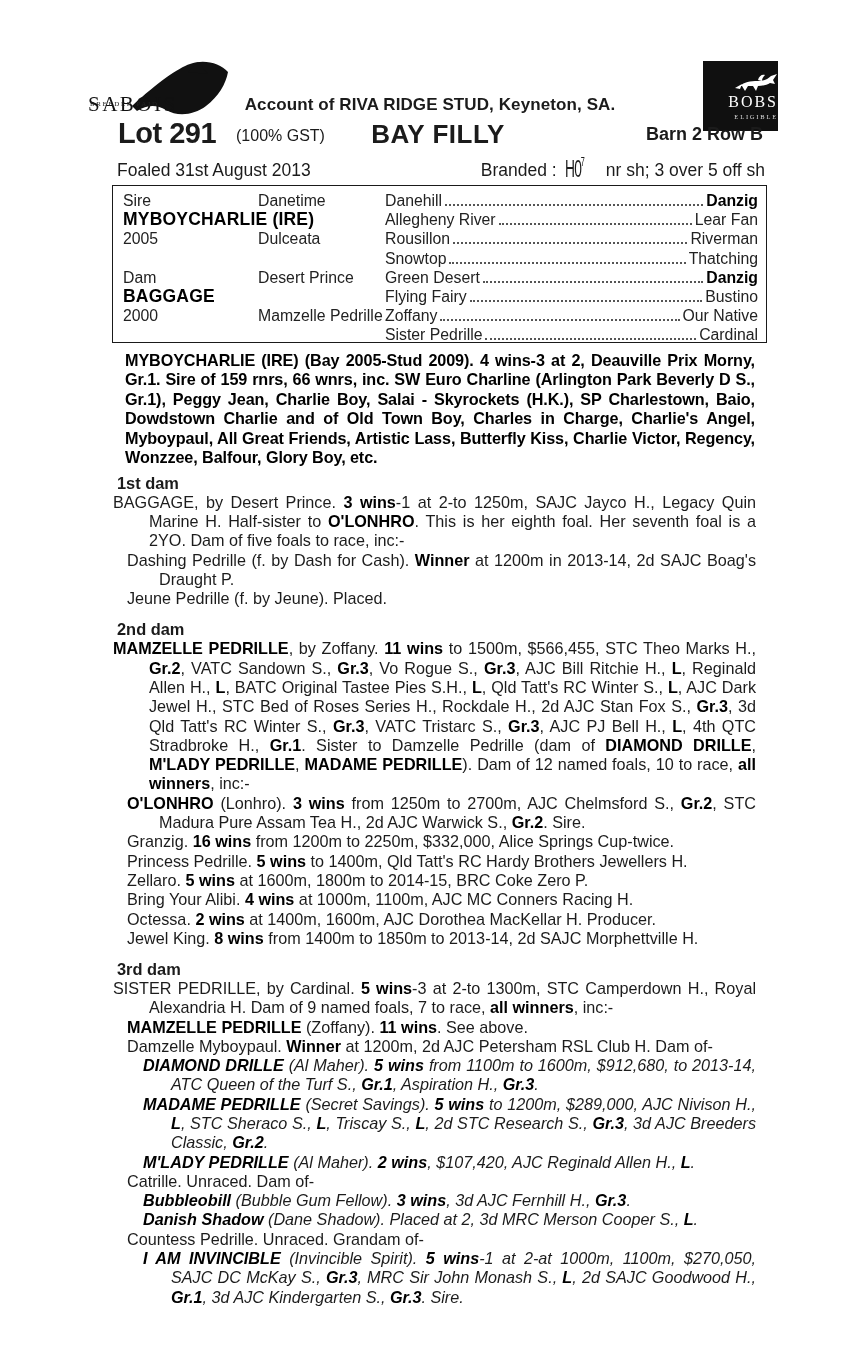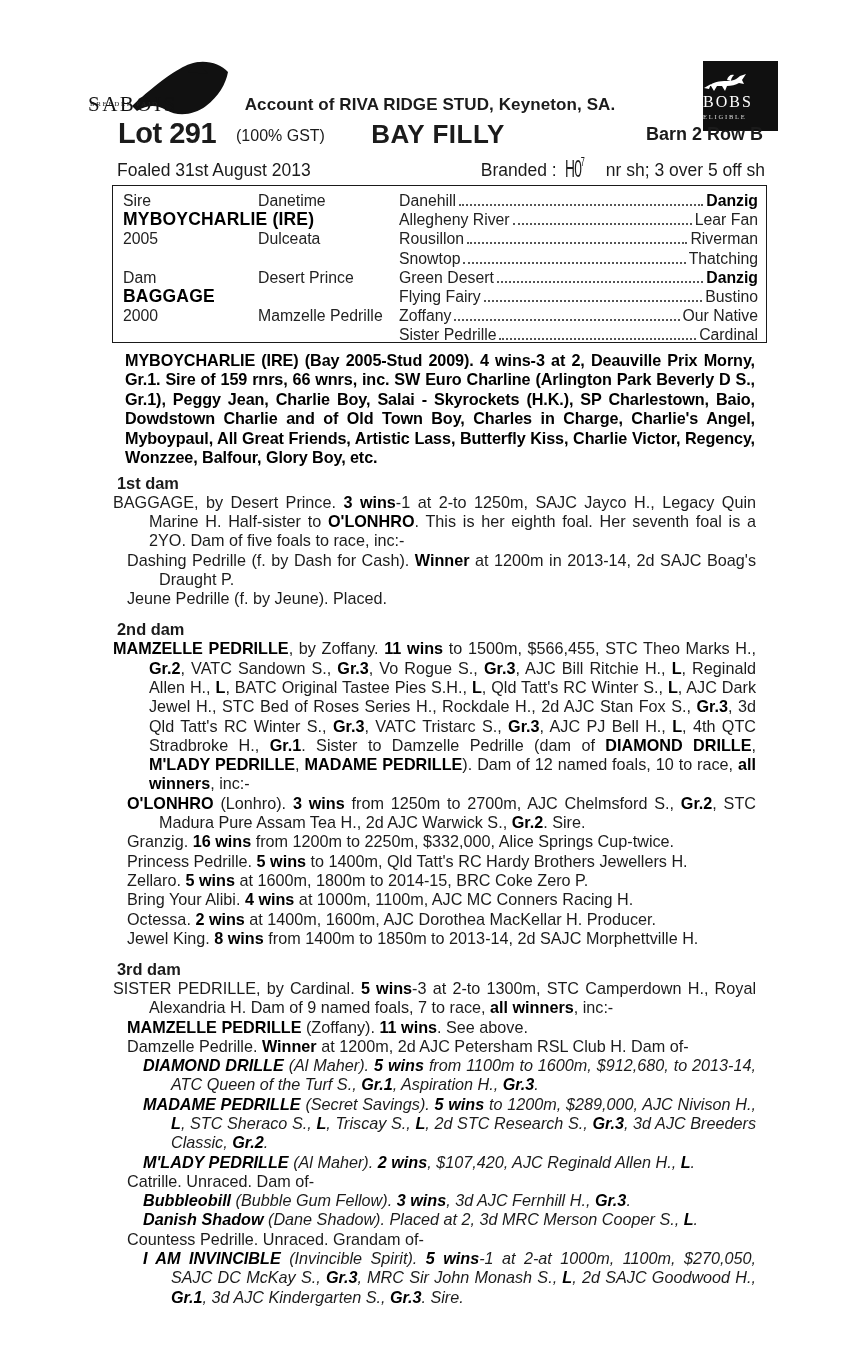--- a/index.html
+++ b/index.html
@@ -8,21 +8,21 @@
 
   
   .sabois{position:absolute;left:88px;top:62px;width:130px;height:68px;}
   .sabois-word{position:absolute;left:0;top:30px;font-family:"Liberation Serif",serif;
                font-size:21px;letter-spacing:2.5px;color:#111;}
   .sabois-tag{position:absolute;left:2px;top:38px;font-family:"Liberation Serif",serif;
               font-size:7px;letter-spacing:1.6px;color:#222;}
   .sabois-horse{position:absolute;left:40px;top:-2px;}
 
   .bobs{position:absolute;left:703px;top:61px;width:75px;height:70px;background:#101010;
-        display:flex;flex-direction:column;align-items:flex-start;justify-content:center;}
+        display:flex;flex-direction:column;align-items:flex-end;justify-content:center;}
   .bobs-word{color:#fff;font-family:"Liberation Serif",serif;font-size:16px;letter-spacing:2px;margin-top:1px;}
   .bobs-tag{color:#ddd;font-family:"Liberation Serif",serif;font-size:6.5px;letter-spacing:1.8px;margin-top:2px;}
 
   .account{position:absolute;left:0;top:95px;width:860px;text-align:center;
            font-size:17px;font-weight:bold;letter-spacing:0.1px;}
 
   .lotline{position:absolute;left:113px;top:117px;width:650px;height:36px;}
   .lotnum{position:absolute;left:5px;top:0;font-size:29px;font-weight:bold;letter-spacing:-0.5px;}
   .gst{position:absolute;left:123px;top:10px;font-size:16px;}
   .bayfilly{position:absolute;left:50%;top:2px;transform:translateX(-50%);
@@ -36,21 +36,21 @@
              font-size:23px;letter-spacing:-1px;font-weight:400;position:relative;top:1px;}
   .brandmark sup{font-size:12px;position:relative;top:-2px;left:-1px;}
 
   
   .pedbox{position:absolute;left:112px;top:185px;width:655px;height:158px;
           border:1.5px solid #1a1a1a;box-sizing:border-box;padding-top:5px;}
   .prow{position:relative;height:19.2px;font-size:15.8px;line-height:19.2px;}
   .pc1{position:absolute;left:10px;white-space:nowrap;color:#222;}
   .pbig{font-weight:bold;font-size:17.5px;letter-spacing:0.2px;color:#000;}
   .pc2{position:absolute;left:145px;white-space:nowrap;color:#222;}
-  .pc3{position:absolute;left:286px;right:8px;display:flex;align-items:baseline;}
+  .pc3{position:absolute;left:272px;right:8px;display:flex;align-items:baseline;}
   .pl,.pr{white-space:nowrap;color:#222;}
   .dots{flex:1;border-bottom:2px dotted #555;margin:0 3px 4px 3px;min-width:12px;}
   .b{font-weight:bold;color:#000;}
 
   
   .siresum{position:absolute;left:125px;top:351px;width:630px;font-size:16.2px;
            font-weight:bold;line-height:19.4px;text-align:justify;color:#000;letter-spacing:-0.1px;}
 
   
   .sections{position:absolute;left:113px;top:462px;width:643px;}
@@ -194,21 +194,21 @@
         <p class="para lvl1"><span>Princess Pedrille. </span><span class="b">5 wins</span><span> to 1400m, Qld Tatt's RC Hardy Brothers Jewellers H.</span></p>
         <p class="para lvl1"><span>Zellaro. </span><span class="b">5 wins</span><span> at 1600m, 1800m to 2014-15, BRC Coke Zero P.</span></p>
         <p class="para lvl1"><span>Bring Your Alibi. </span><span class="b">4 wins</span><span> at 1000m, 1100m, AJC MC Conners Racing H.</span></p>
         <p class="para lvl1"><span>Octessa. </span><span class="b">2 wins</span><span> at 1400m, 1600m, AJC Dorothea MacKellar H. Producer.</span></p>
         <p class="para lvl1"><span>Jewel King. </span><span class="b">8 wins</span><span> from 1400m to 1850m to 2013-14, 2d SAJC Morphettville H.</span></p>
       </section>
       <section>
         <h3 class="dam-head">3rd dam</h3>
         <p class="para lvl0"><span>SISTER PEDRILLE, by Cardinal. </span><span class="b">5 wins</span><span>-3 at 2-to 1300m, STC Camperdown H., Royal Alexandria H. Dam of 9 named foals, 7 to race, </span><span class="b">all winners</span><span>, inc:-</span></p>
         <p class="para lvl1"><span class="b">MAMZELLE PEDRILLE</span><span> (Zoffany). </span><span class="b">11 wins</span><span>. See above.</span></p>
-        <p class="para lvl1"><span>Damzelle Pedrille. </span><span class="b">Winner</span><span> at 1200m, 2d AJC Petersham RSL Club H. Dam of-</span></p>
+        <p class="para lvl1"><span>Damzelle Myboypaul. </span><span class="b">Winner</span><span> at 1200m, 2d AJC Petersham RSL Club H. Dam of-</span></p>
         <p class="para lvl2"><span class="b">DIAMOND DRILLE</span><span> (Al Maher). </span><span class="b">5 wins</span><span> from 1100m to 1600m, $912,680, to 2013-14, ATC Queen of the Turf S., </span><span class="b">Gr.1</span><span>, Aspiration H., </span><span class="b">Gr.3</span><span>.</span></p>
         <p class="para lvl2"><span class="b">MADAME PEDRILLE</span><span> (Secret Savings). </span><span class="b">5 wins</span><span> to 1200m, $289,000, AJC Nivison H., </span><span class="b">L</span><span>, STC Sheraco S., </span><span class="b">L</span><span>, Triscay S., </span><span class="b">L</span><span>, 2d STC Research S., </span><span class="b">Gr.3</span><span>, 3d AJC Breeders Classic, </span><span class="b">Gr.2</span><span>.</span></p>
         <p class="para lvl2"><span class="b">M'LADY PEDRILLE</span><span> (Al Maher). </span><span class="b">2 wins</span><span>, $107,420, AJC Reginald Allen H., </span><span class="b">L</span><span>.</span></p>
         <p class="para lvl1"><span>Catrille. Unraced. Dam of-</span></p>
         <p class="para lvl2"><span class="b">Bubbleobill</span><span> (Bubble Gum Fellow). </span><span class="b">3 wins</span><span>, 3d AJC Fernhill H., </span><span class="b">Gr.3</span><span>.</span></p>
         <p class="para lvl2"><span class="b">Danish Shadow</span><span> (Dane Shadow). Placed at 2, 3d MRC Merson Cooper S., </span><span class="b">L</span><span>.</span></p>
         <p class="para lvl1"><span>Countess Pedrille. Unraced. Grandam of-</span></p>
         <p class="para lvl2"><span class="b">I AM INVINCIBLE</span><span> (Invincible Spirit). </span><span class="b">5 wins</span><span>-1 at 2-at 1000m, 1100m, $270,050, SAJC DC McKay S., </span><span class="b">Gr.3</span><span>, MRC Sir John Monash S., </span><span class="b">L</span><span>, 2d SAJC Goodwood H., </span><span class="b">Gr.1</span><span>, 3d AJC Kindergarten S., </span><span class="b">Gr.3</span><span>. Sire.</span></p>
       </section>
     </div>

